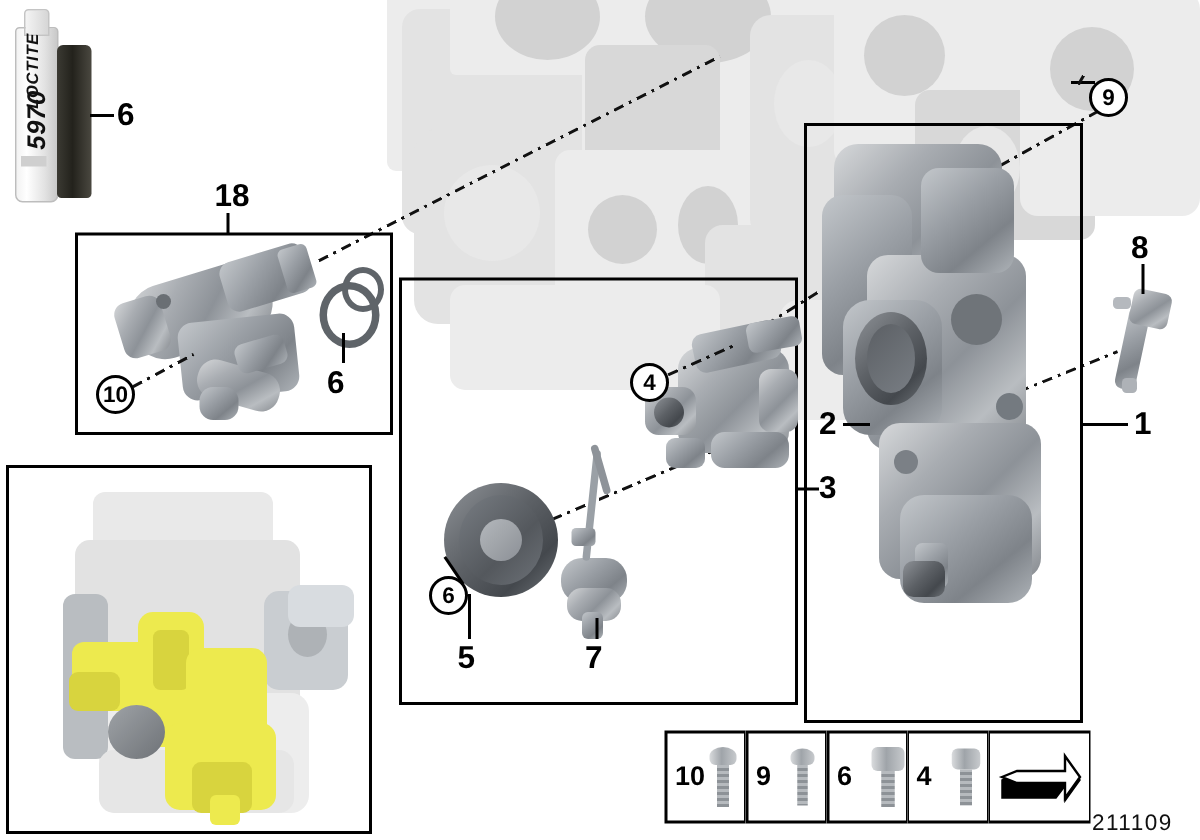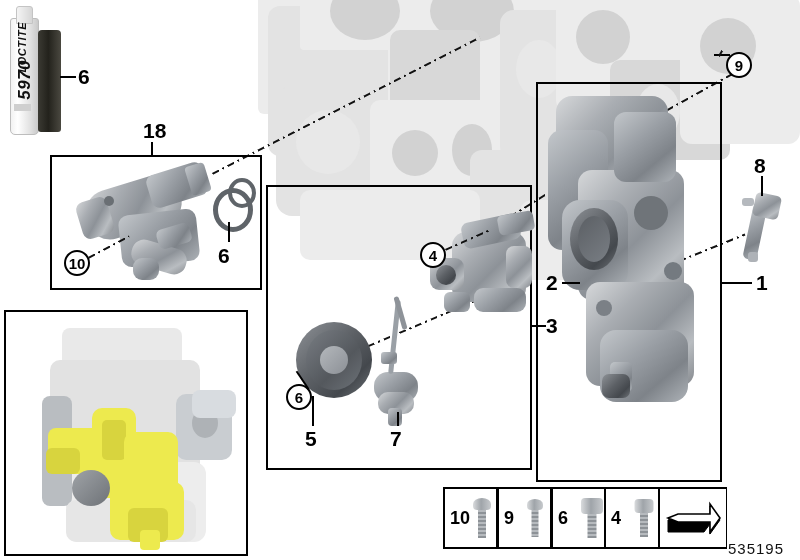--- a/index.html
+++ b/index.html
@@ -266,15 +266,15 @@
         <span class="sc-shaft" style="top:14px;width:8px;height:24px;"></span>
       </span>
     </div>
     <div class="cell last" style="width:68px;justify-content:center;">
       <svg width="58" height="40" viewBox="0 0 58 40">
         <polygon points="4,22 4,34 40,34 46,26 46,36 56,22 46,8 46,18 14,18 4,22" fill="#000" stroke="#000" stroke-width="1"></polygon>
         <polygon points="4,20 14,16 46,16 46,6 56,20 46,34 46,24 14,24 4,20" fill="#fff" stroke="#000" stroke-width="1.6"></polygon>
       </svg>
     </div>
   </div>
-  <div class="diagnum" style="left:728px;top:540px;">535195</div>
+  <div class="diagnum" style="left:728px;top:540px;">211109</div>
 
 </div>
 
 </body></html>

